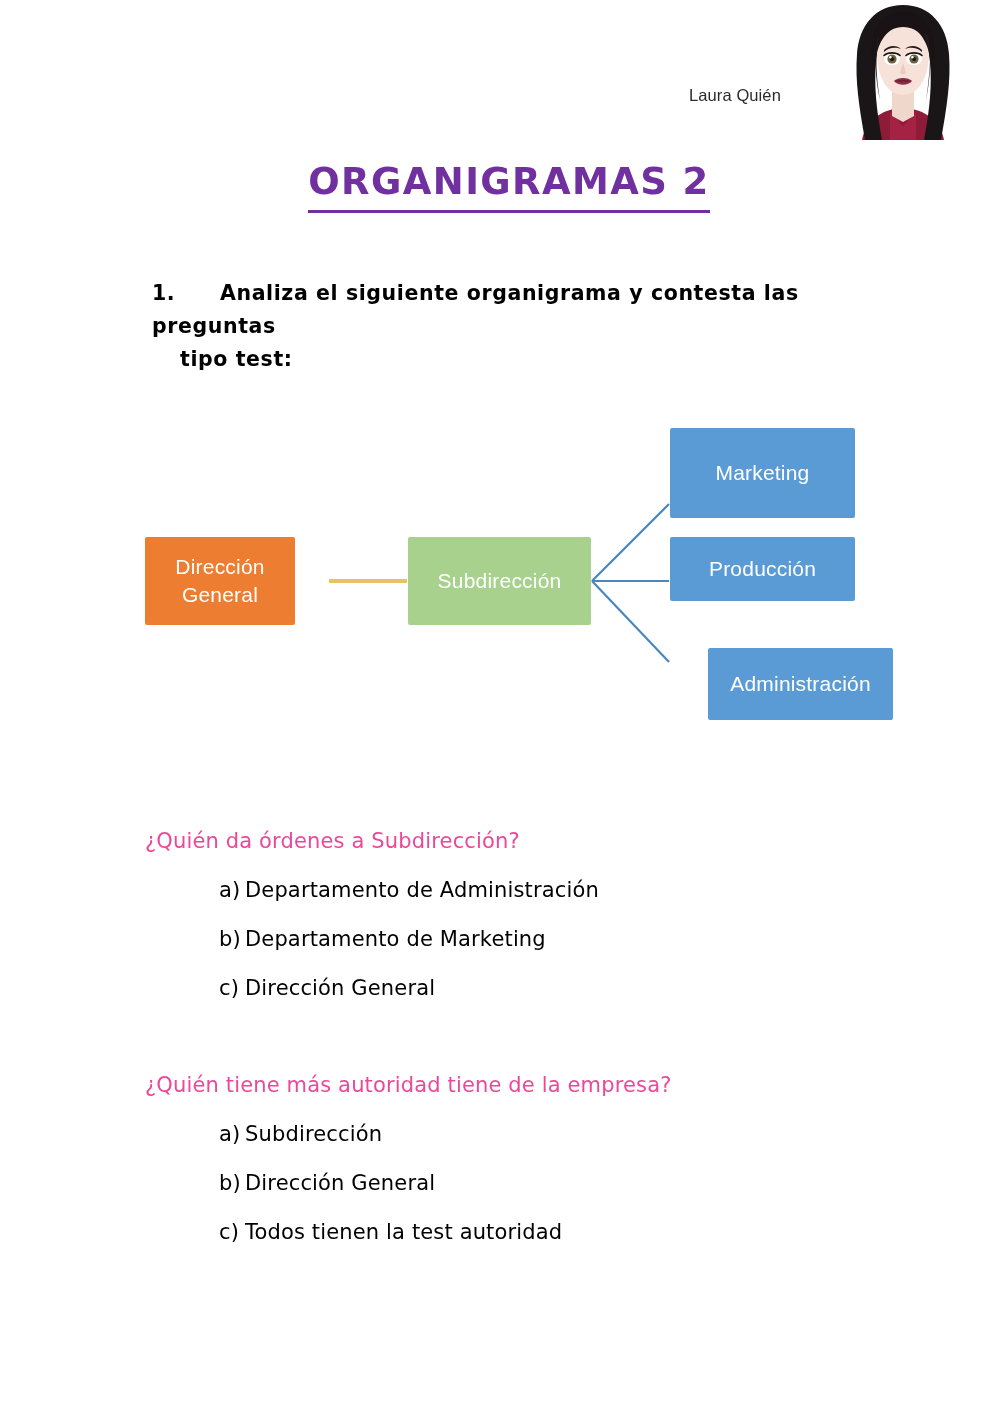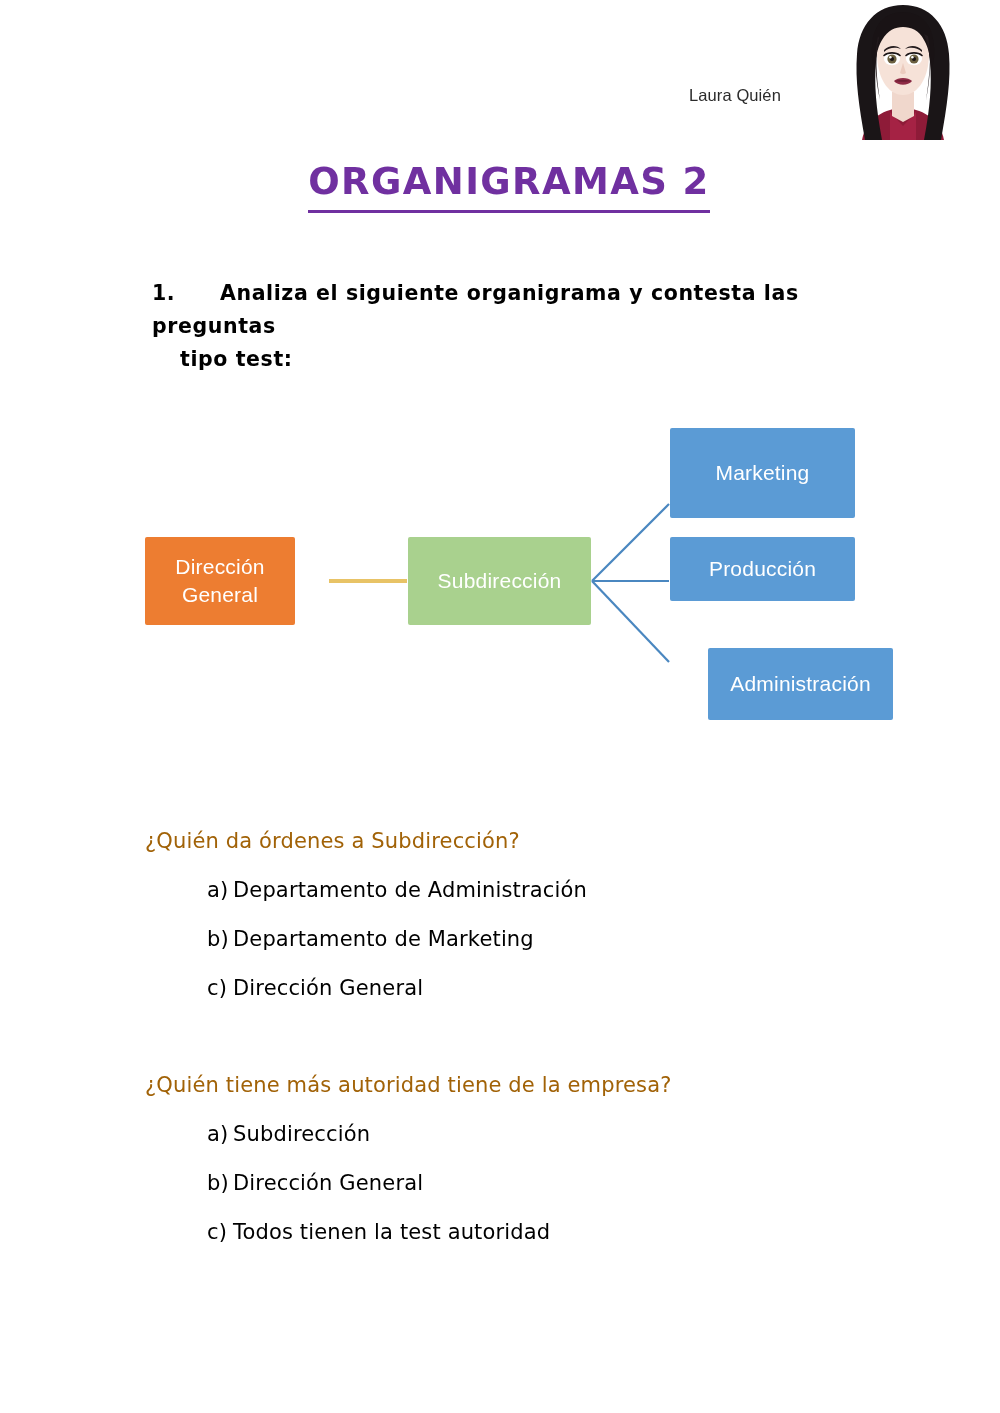--- a/index.html
+++ b/index.html
@@ -124,26 +124,26 @@
 
   
   .question-block { position: absolute; left: 145px; width: 760px; }
   .q1 { top: 826px; }
   .q2 { top: 1070px; }
 
   .q-text {
     font-family: "DejaVu Sans", sans-serif;
     font-size: 21px;
     line-height: 30px;
-    color: #a16207;
+    color: #ec4899;
     letter-spacing: 0.15px;
     white-space: nowrap;
   }
   .options {
-    margin: 4px;
+    margin: 16px;
     padding: 0;
     list-style: none;
   }
   .option {
     font-family: "DejaVu Sans", sans-serif;
     font-size: 21px;
     line-height: 30px;
     color: #000000;
     letter-spacing: 0.15px;
     padding-left: 58px;

